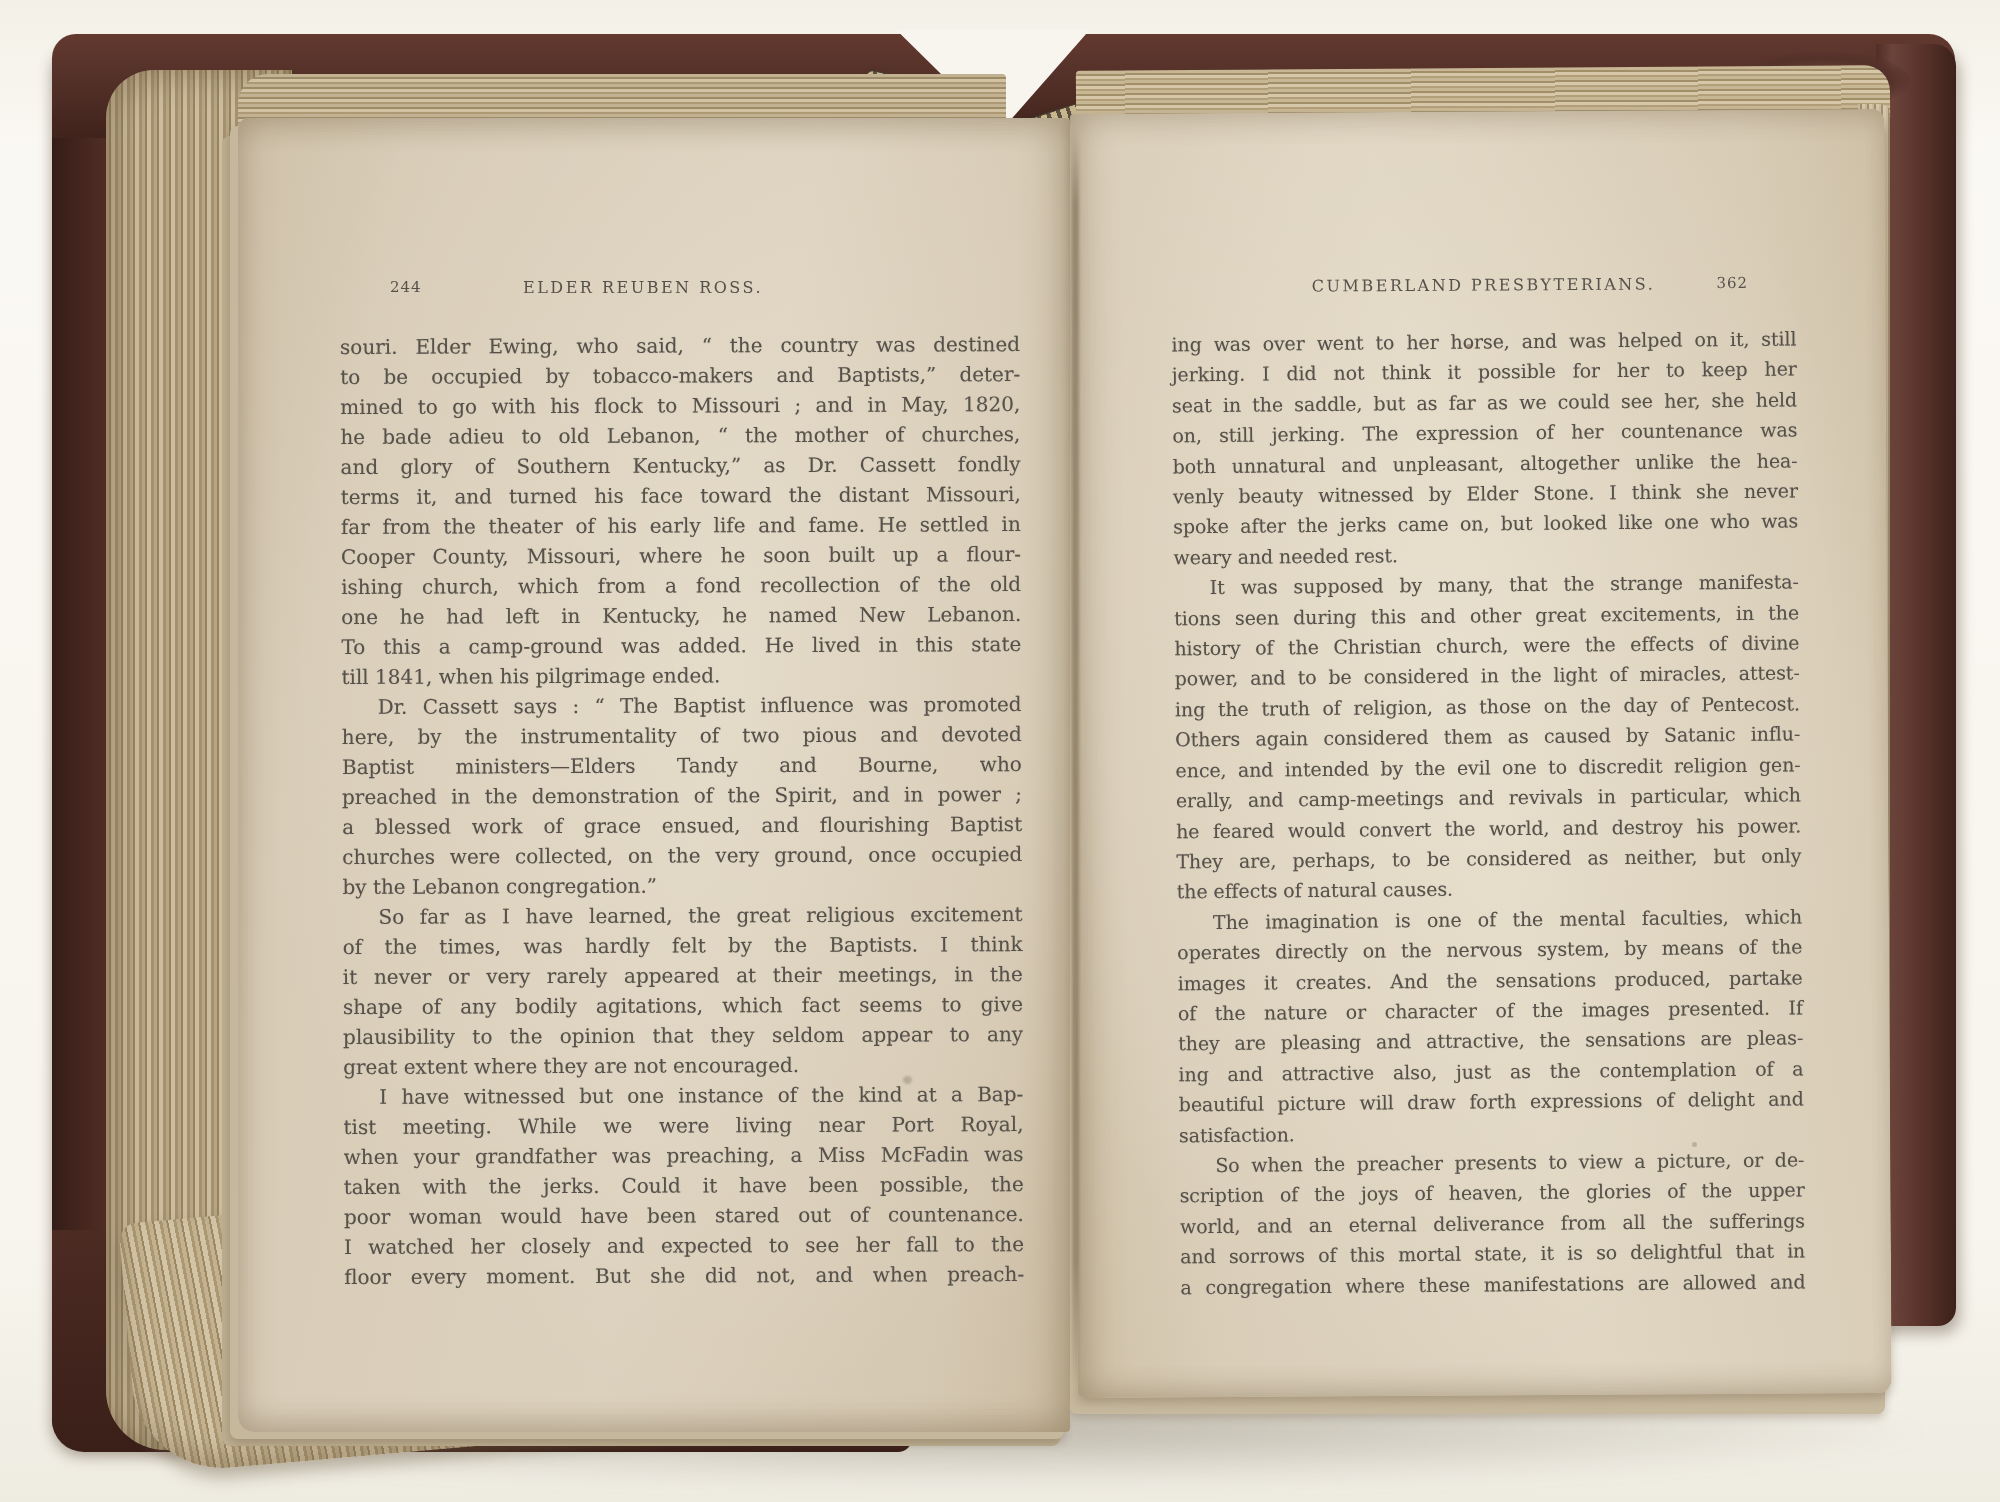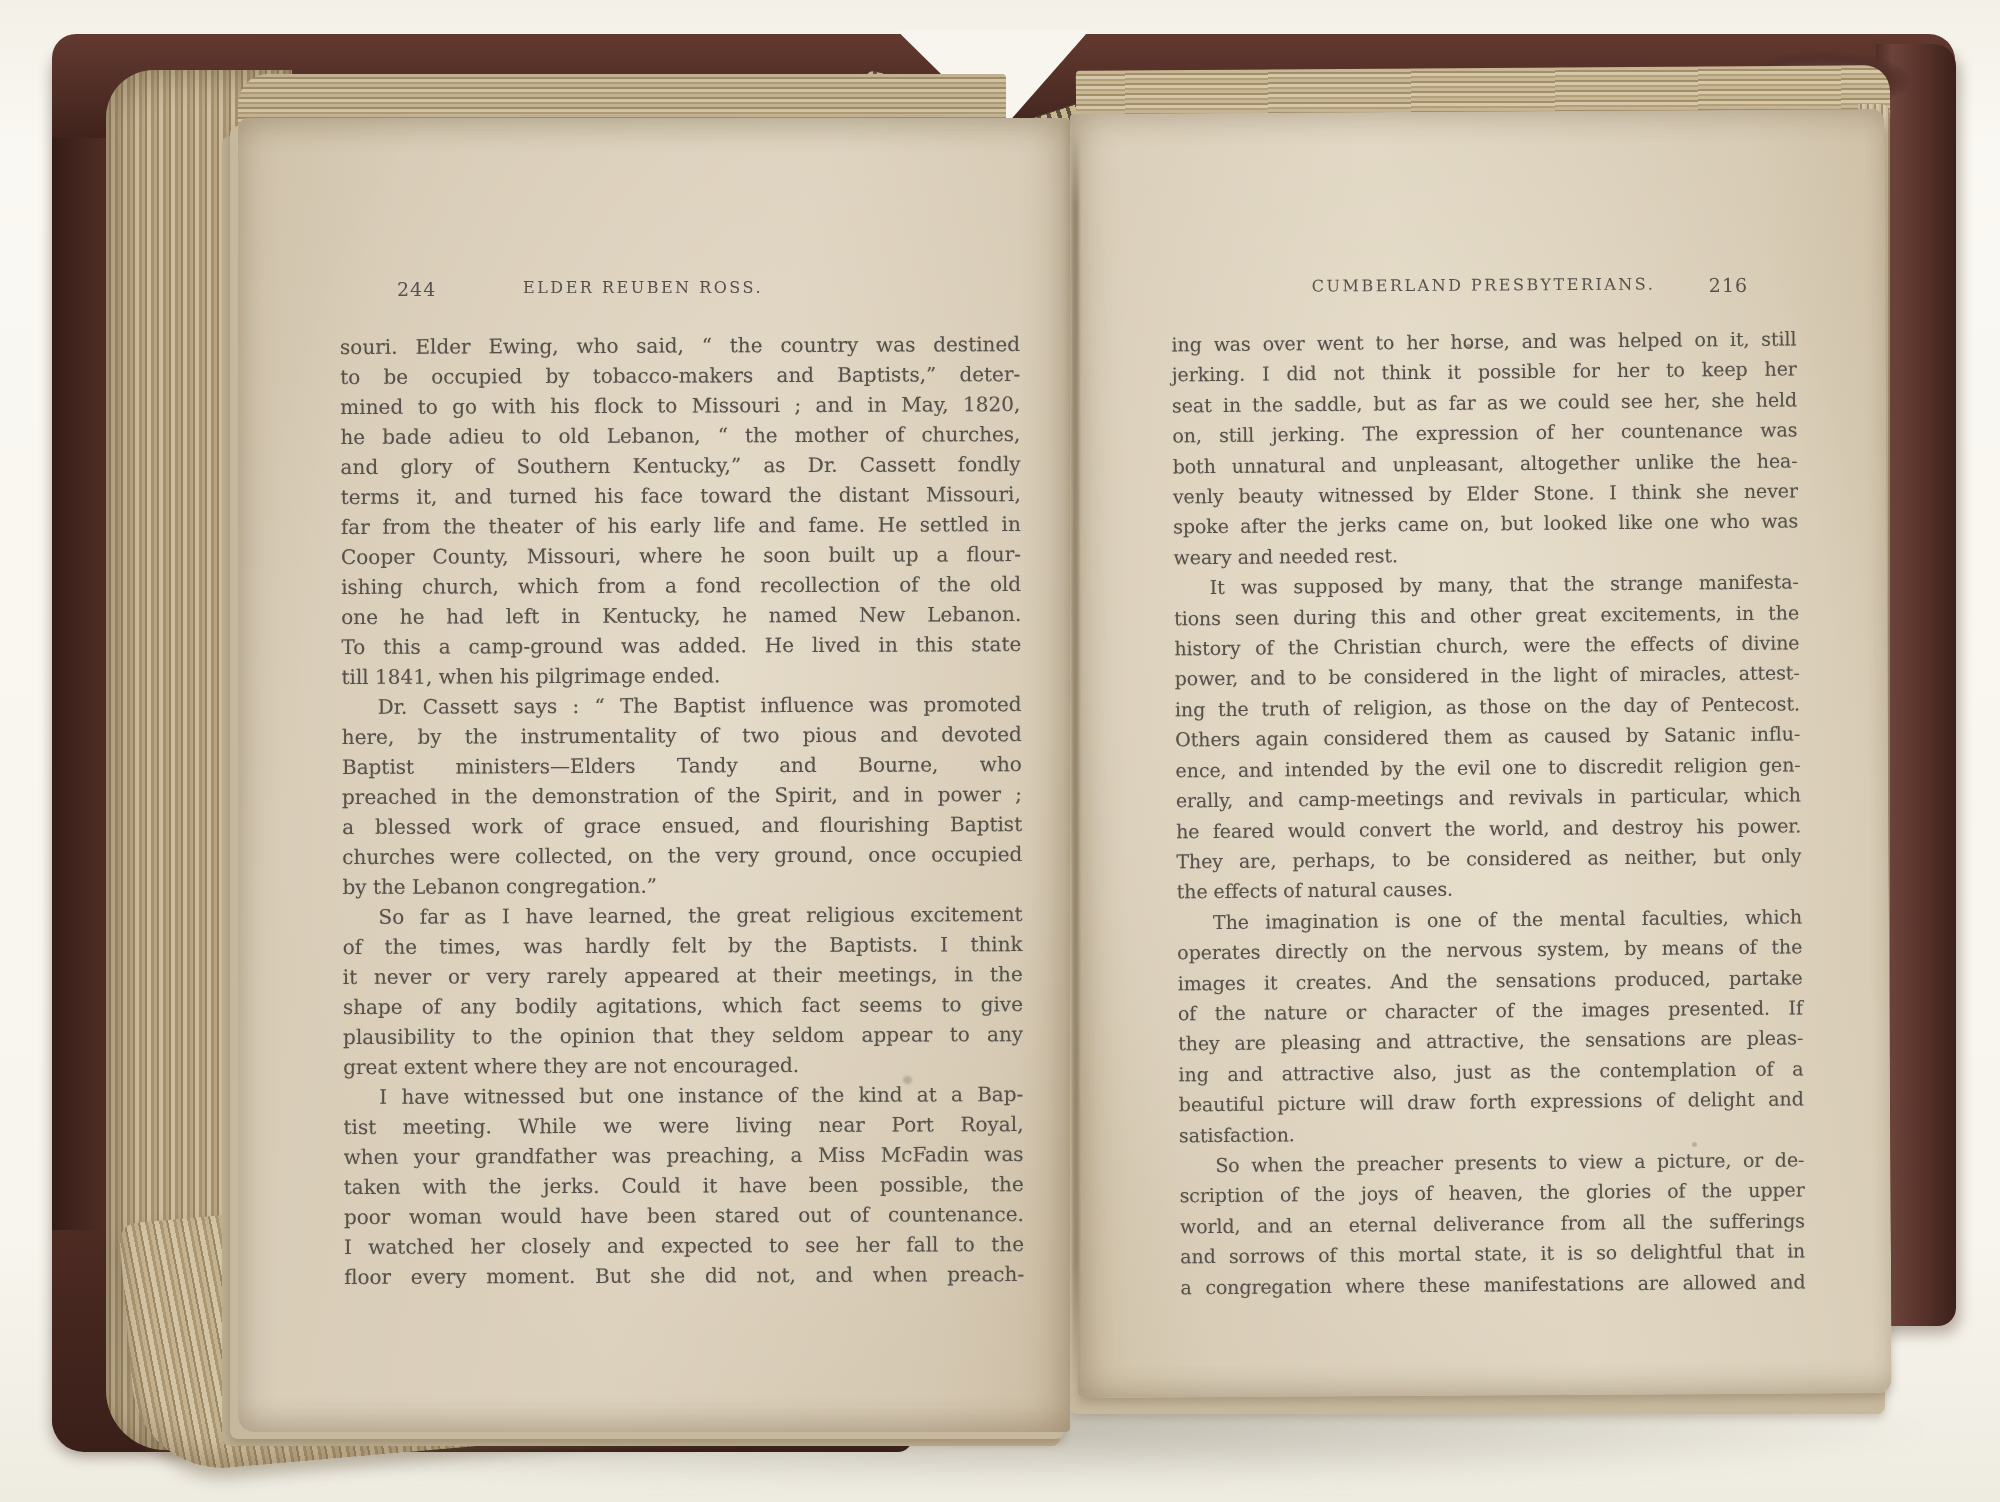--- a/index.html
+++ b/index.html
@@ -124,21 +124,21 @@
     background:linear-gradient(180deg,rgba(110,95,70,0) 0%,rgba(110,95,70,.5) 6%,rgba(110,95,70,.45) 90%,rgba(110,95,70,0) 100%);
     filter:blur(1.5px);
   }
 
   
   .page-header{height:24px;color:var(--ink,#56514a);}
   .running-title{
     position:absolute;left:0;right:0;text-align:center;
     font-size:16px;letter-spacing:2.5px;white-space:nowrap;
   }
-  .folio{position:absolute;font-size:19px;letter-spacing:1px;margin-left:7px;}
+  .folio{position:absolute;font-size:15px;letter-spacing:1px;}
 
   .hdr-left{left:102px;top:160px;width:680px;}
   .hdr-left .folio{left:50px;}
   .hdr-left .running-title{padding-right:74px;text-align:center;}
   .hdr-right{left:100px;top:164px;width:625px;}
   .hdr-right .folio{right:48px;}
 
   .page-body{
     color:var(--ink,#56514a);
     text-shadow:0 0 1px rgba(86,81,74,.35);
@@ -228,21 +228,21 @@
       <div class="line">taken with the jerks. Could it have been possible, the</div>
       <div class="line">poor woman would have been stared out of countenance.</div>
       <div class="line">I watched her closely and expected to see her fall to the</div>
       <div class="line">floor every moment. But she did not, and when preach-</div>
     </div>
 </div>
 
 <div class="abs page page-right">
   <div class="abs page-header hdr-right">
     <span class="running-title">CUMBERLAND PRESBYTERIANS.</span>
-    <span class="folio">216</span>
+    <span class="folio">362</span>
   </div>
   <div class="abs page-body body-right">
       <div class="line">ing was over went to her horse, and was helped on it, still</div>
       <div class="line">jerking. I did not think it possible for her to keep her</div>
       <div class="line">seat in the saddle, but as far as we could see her, she held</div>
       <div class="line">on, still jerking. The expression of her countenance was</div>
       <div class="line">both unnatural and unpleasant, altogether unlike the hea-</div>
       <div class="line">venly beauty witnessed by Elder Stone. I think she never</div>
       <div class="line">spoke after the jerks came on, but looked like one who was</div>
       <div class="line plast">weary and needed rest.</div>

